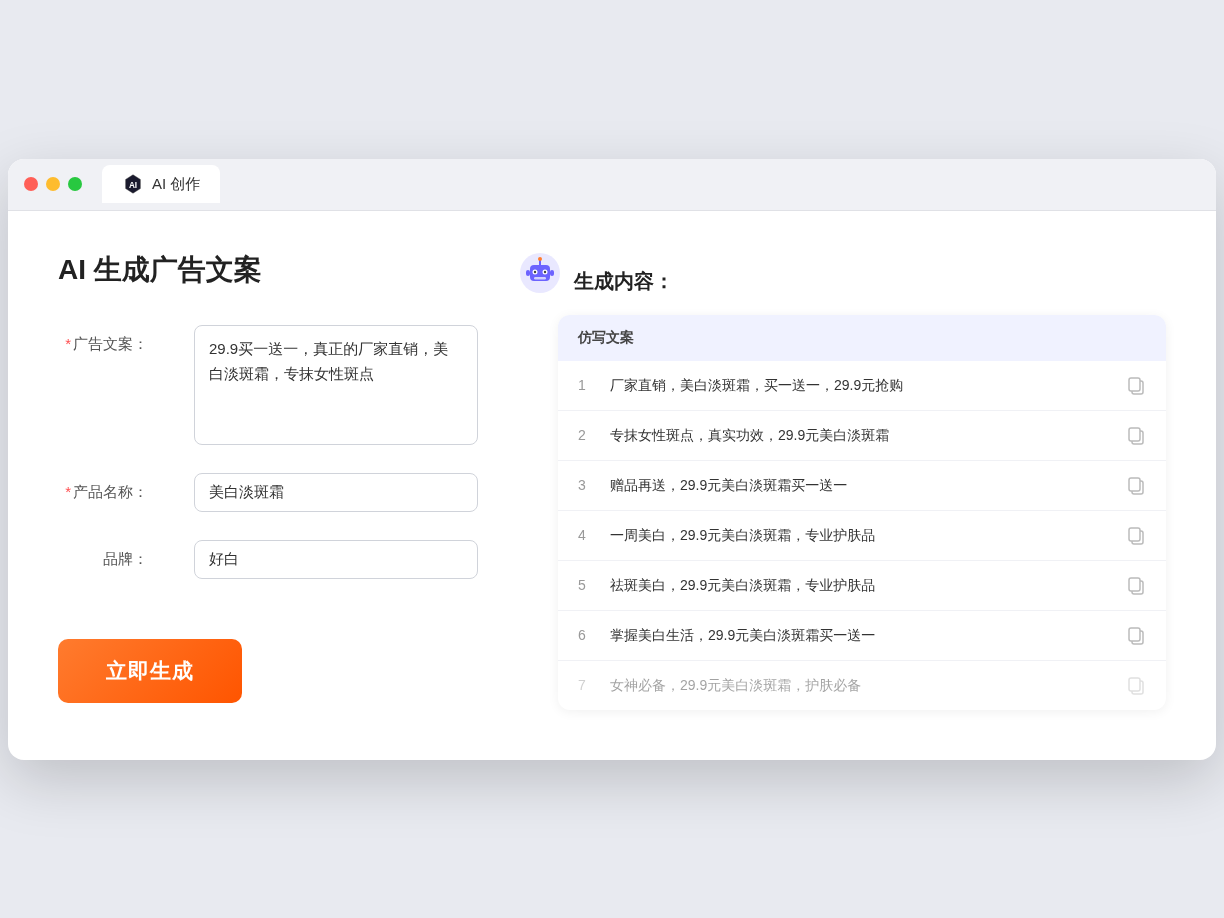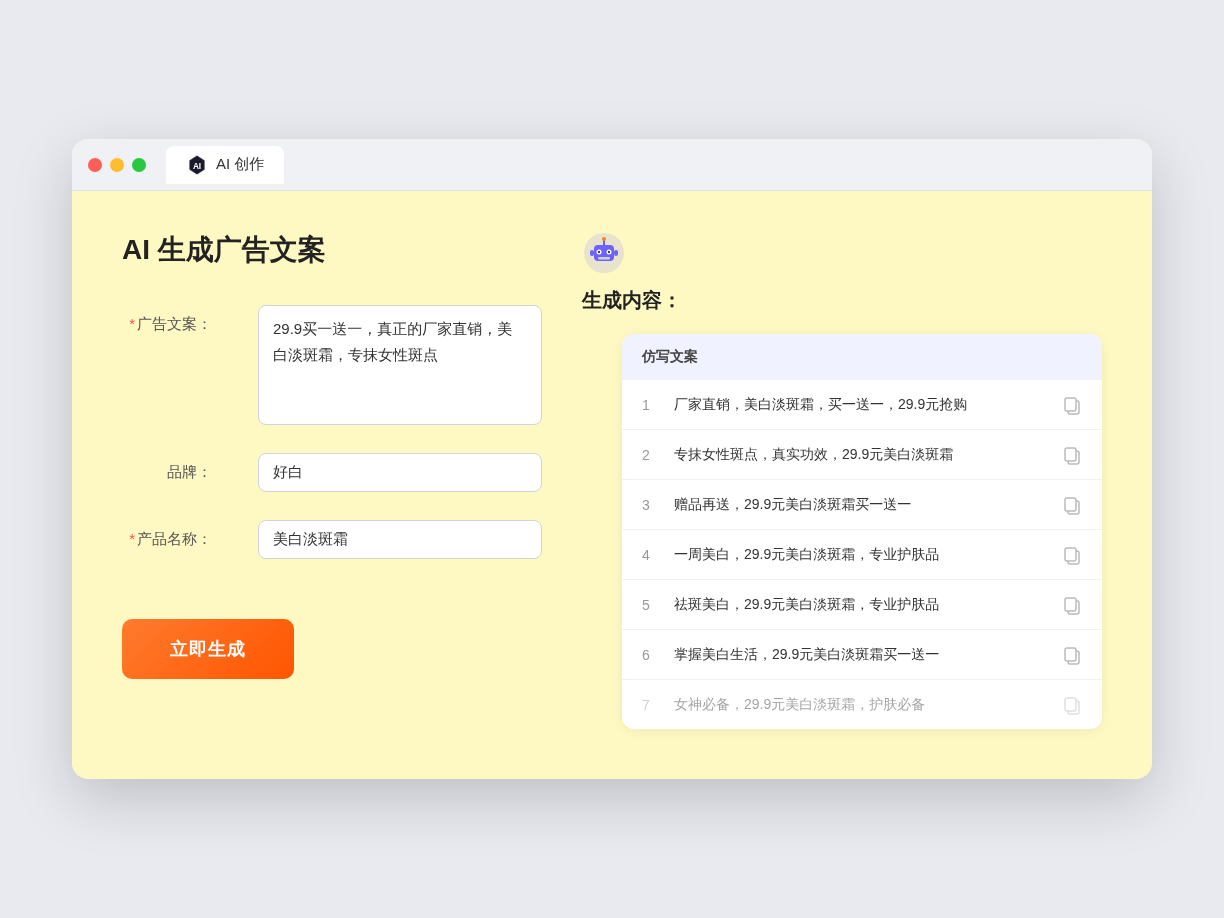--- a/index.html
+++ b/index.html
@@ -6,22 +6,22 @@
     body {
       background: #e8eaf0;
       display: flex;
       align-items: center;
       justify-content: center;
       min-height: 918px;
       font-family: -apple-system, 'PingFang SC', 'Microsoft YaHei', sans-serif;
     }
 
     .browser-window {
-      width: 1080px;
-      background: #fef9c3;
+      width: 1208px;
+      background: #ffffff;
       border-radius: 16px;
       box-shadow: 0 20px 60px rgba(0,0,0,0.18);
       overflow: hidden;
     }
 
     .titlebar {
       background: #f0f1f5;
       height: 52px;
       display: flex;
       align-items: center;
@@ -118,38 +118,37 @@
       line-height: 1.7;
     }
 
     .generate-btn {
       margin-top: 32px;
       background: linear-gradient(135deg, #ff7b2e, #ff5500);
       color: #fff;
       border: none;
       border-radius: 10px;
       padding: 18px 48px;
-      font-size: 18px;
+      font-size: 21px;
       font-weight: 600;
       cursor: pointer;
       letter-spacing: 1px;
       font-family: inherit;
     }
 
     
     .right-panel {
       flex: 1;
     }
 
     .results-header {
       display: flex;
-      align-items: flex-start;
+      align-items: flex-end;
       gap: 12px;
       margin-bottom: 20px;
-      flex-direction: column;
     }
 
     .robot-icon-wrap {
       width: 44px;
       height: 44px;
     }
 
     .results-title {
       font-size: 20px;
       font-weight: 600;
@@ -239,31 +238,31 @@
       <div class="form-row">
         <label class="form-label">
           <span class="required-star">*</span><span>广告文案：</span>
         </label>
         <textarea class="form-textarea" style="">29.9买一送一，真正的厂家直销，美白淡斑霜，专抹女性斑点</textarea>
       </div>
 
       
       <div class="form-row">
         <label class="form-label">
+          <span class="required-star">*</span><span>产品名称：</span>
+        </label>
+        <input type="text" class="form-input" value="美白淡斑霜" style="">
+      </div>
+
+      
+      <div class="form-row">
+        <label class="form-label">
           <span>品牌：</span>
         </label>
         <input type="text" class="form-input" value="好白" style="">
-      </div>
-
-      
-      <div class="form-row">
-        <label class="form-label">
-          <span class="required-star">*</span><span>产品名称：</span>
-        </label>
-        <input type="text" class="form-input" value="美白淡斑霜" style="">
       </div>
 
       
       <button class="generate-btn">立即生成</button>
     </div>
 
     <div class="right-panel">
       <div class="results-header">
 
         <svg class="robot-icon-wrap" viewBox="0 0 44 44" fill="none">

